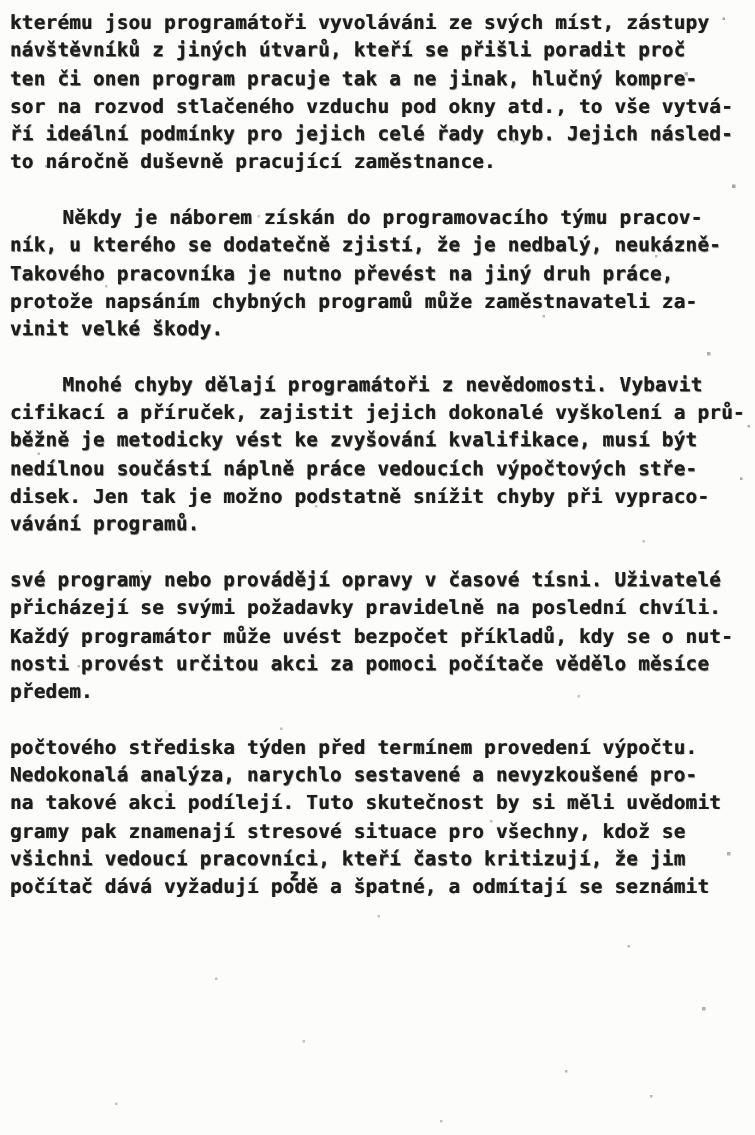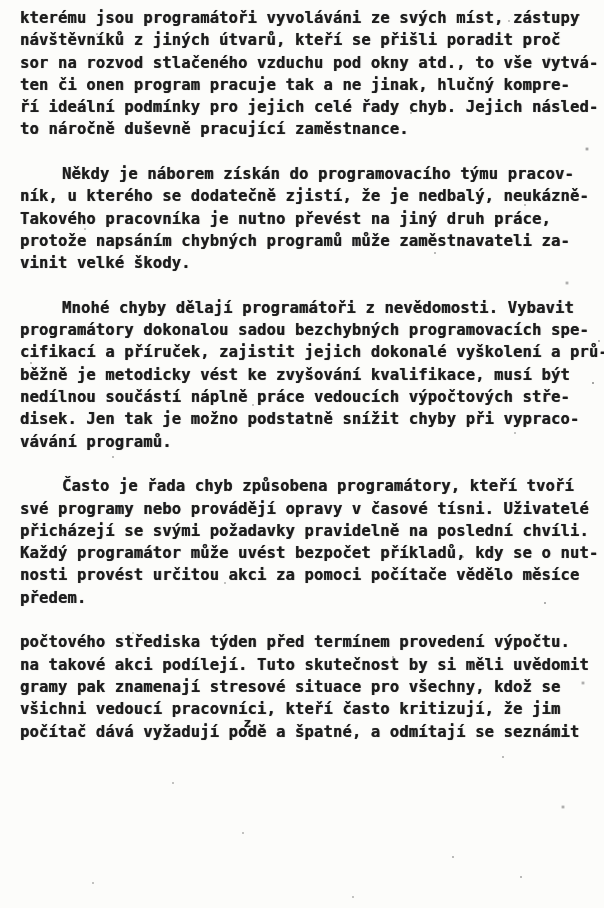--- a/index.html
+++ b/index.html
@@ -13,21 +13,21 @@
     height: 908px;
     margin: 0;
     background: #fcfcfa;
     overflow: hidden;
     font-family: "DejaVu Sans Mono", "Liberation Mono", monospace;
     font-weight: 700;
     font-size: 15.5px;
     letter-spacing: 0.15px;
     color: #1d1d1d;
     box-sizing: border-box;
-    padding: 7px 4px 0 20px;
+    padding: 7px 4px 0 8px;
   }
   .doc-body {
     position: relative;
     z-index: 2;
   }
   .paragraph {
     margin: 0 0 22.3px 0;
     padding: 0;
   }
   .paragraph:last-child { margin-bottom: 0; }
@@ -106,50 +106,49 @@
 </style>
 </head>
 <body>
 
 <div class="page">
   <div class="scan-noise"></div>
   <div class="doc-body">
       <div class="paragraph">
         <div class="line">kterému jsou programátoři vyvoláváni ze svých míst, zástupy</div>
         <div class="line">návštěvníků z jiných útvarů, kteří se přišli poradit proč</div>
+        <div class="line">ten či onen program pracuje tak a ne jinak, hlučný kompre-</div>
         <div class="line">sor na rozvod stlačeného vzduchu pod okny atd., to vše vytvá-</div>
-        <div class="line">ten či onen program pracuje tak a ne jinak, hlučný kompre-</div>
         <div class="line">ří ideální podmínky pro jejich celé řady chyb. Jejich násled-</div>
         <div class="line">to náročně duševně pracující zaměstnance.</div>
       </div>
       <div class="paragraph">
         <div class="line indent">Někdy je náborem získán do programovacího týmu pracov-</div>
         <div class="line">ník, u kterého se dodatečně zjistí, že je nedbalý, neukázně-</div>
         <div class="line">Takového pracovníka je nutno převést na jiný druh práce,</div>
         <div class="line">protože napsáním chybných programů může zaměstnavateli za-</div>
         <div class="line">vinit velké škody.</div>
       </div>
       <div class="paragraph">
         <div class="line indent">Mnohé chyby dělají programátoři z nevědomosti. Vybavit</div>
-        <div class="line">programátory dokonalou sadou bezchybných programovacích spe-</div>
         <div class="line">cifikací a příruček, zajistit jejich dokonalé vyškolení a prů-</div>
         <div class="line">běžně je metodicky vést ke zvyšování kvalifikace, musí být</div>
         <div class="line">nedílnou součástí náplně práce vedoucích výpočtových stře-</div>
         <div class="line">disek. Jen tak je možno podstatně snížit chyby při vypraco-</div>
         <div class="line">vávání programů.</div>
       </div>
       <div class="paragraph">
-        <div class="line indent">Často je řada chyb způsobena programátory, kteří tvoří</div>
         <div class="line">své programy nebo provádějí opravy v časové tísni. Uživatelé</div>
         <div class="line">přicházejí se svými požadavky pravidelně na poslední chvíli.</div>
         <div class="line">Každý programátor může uvést bezpočet příkladů, kdy se o nut-</div>
         <div class="line">nosti provést určitou akci za pomoci počítače vědělo měsíce</div>
         <div class="line">předem.</div>
       </div>
       <div class="paragraph">
         <div class="line">počtového střediska týden před termínem provedení výpočtu.</div>
+        <div class="line">Nedokonalá analýza, narychlo sestavené a nevyzkoušené pro-</div>
         <div class="line">na takové akci podílejí. Tuto skutečnost by si měli uvědomit</div>
         <div class="line">gramy pak znamenají stresové situace pro všechny, kdož se</div>
         <div class="line">všichni vedoucí pracovníci, kteří často kritizují, že jim</div>
         <div class="line"><span>počítač dává vyžadují po</span><span class="sup-anchor"><span class="sup-z">z</span></span><span>dě a špatné, a odmítají se seznámit</span></div>
       </div>
     </div>
 </div>
 
 </body></html>

